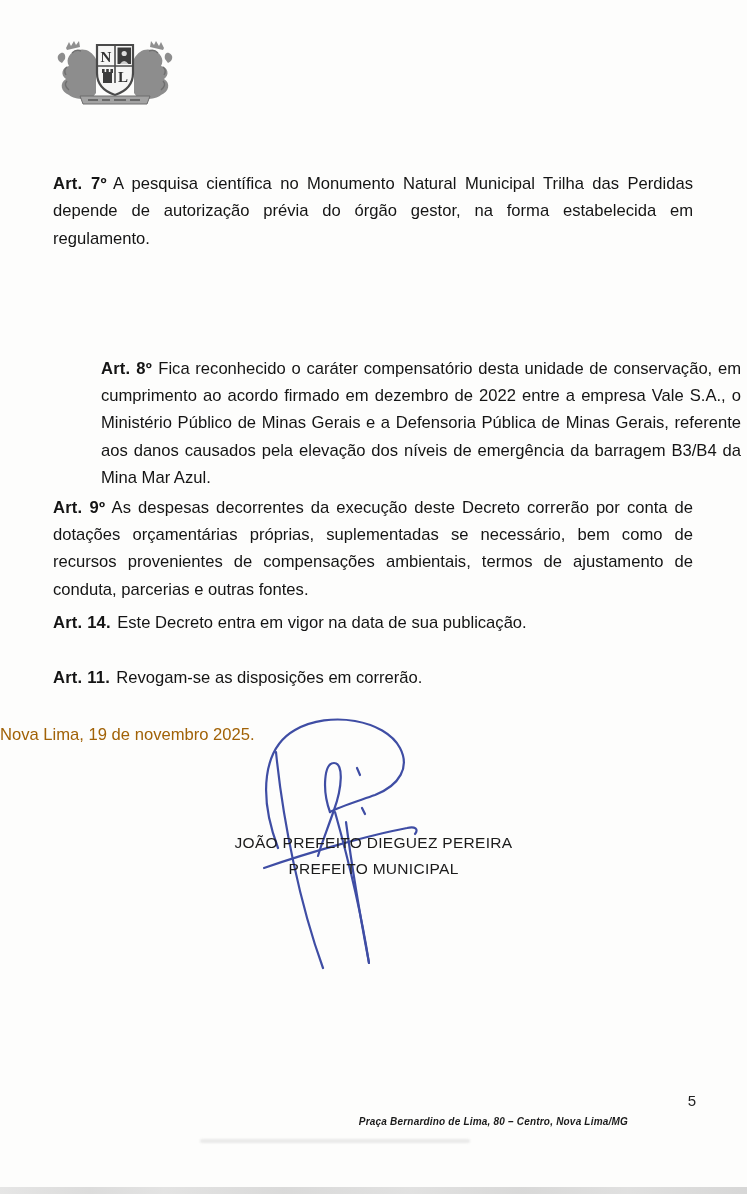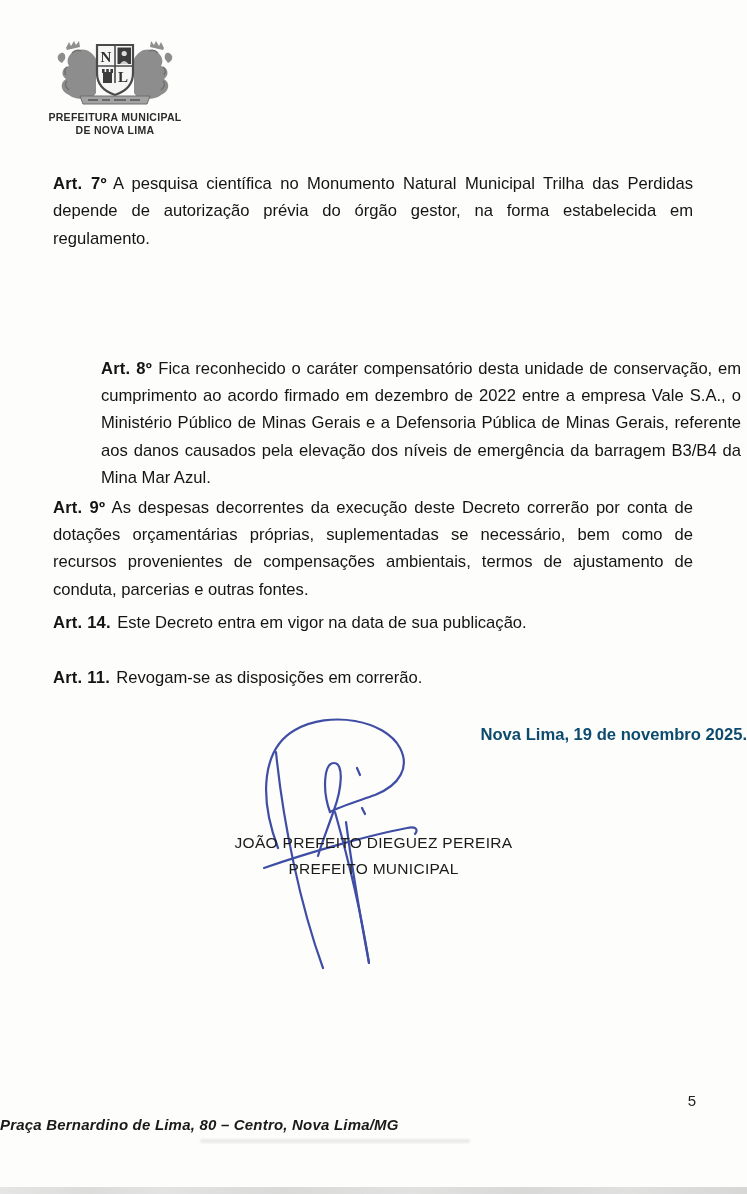--- a/index.html
+++ b/index.html
@@ -25,37 +25,37 @@
     font-size:16.6px;line-height:27.4px;
     text-align:justify;
     color:#141414;
   }
   .body-text .lead{font-weight:bold;margin-right:.38em;letter-spacing:.2px;}
   .p1{top:162px;margin-top:8px;} .p2{top:250px;} .p3{top:338px;margin-left:48px;}
   .p4{top:477px;} .p5{top:592px;} .p6{top:647px;}
   
   .dateline{
     position:absolute;left:0;top:725px;width:747px;
-    text-align:right;font-size:16.6px;color:#0c4a6e;font-weight:bold;
+    text-align:left;font-size:16.6px;color:#a16207;
   }
   .sig-name{
     position:absolute;left:0;top:830px;width:747px;
     text-align:center;font-size:15.5px;line-height:26px;
     color:#1b1b1b;letter-spacing:.3px;
   }
   .sig-ink{position:absolute;left:245px;top:700px;width:200px;height:290px;pointer-events:none;}
   
   .page-number{
     position:absolute;left:680px;top:1092px;width:24px;
     font-size:15px;text-align:center;color:#222;
   }
   .footer-address{
     position:absolute;left:0;top:1116px;width:628px;
-    text-align:left;font-weight:bold;font-style:italic;
-    font-size:15px;color:#1a1a1a;letter-spacing:.2px;
+    text-align:right;font-weight:bold;font-style:italic;
+    font-size:10px;color:#1a1a1a;letter-spacing:.2px;
   }
   
   .scan-smudge{
     position:absolute;left:200px;top:1139px;width:270px;height:4px;
     background:#d9d9d9;filter:blur(1.2px);opacity:.55;border-radius:2px;
   }
   .scan-edge{
     position:absolute;left:0;bottom:0;width:747px;height:7px;
     background:linear-gradient(to right,
       #d6d6d6 0%,#c6c6c6 12%,#d2d2d2 22%,#c2c2c2 38%,
@@ -105,24 +105,20 @@
     </g>
 
     <text x="71" y="45" font-size="15" font-weight="bold" font-family="Liberation Serif, serif" fill="#333" text-anchor="middle">L</text>
 
     <g>
       <path d="M28,59 L98,59 L95,67 L31,67 Z" fill="#a3a3a3" stroke="#6c6c6c" stroke-width="1"></path>
       <path d="M36,63 h10 M50,63 h8 M62,63 h12 M78,63 h10" stroke="#555" stroke-width="1.6"></path>
     </g>
   </svg>
 
-  <div class="org-caption">
-    <div>PREFEITURA MUNICIPAL</div>
-    <div>DE NOVA LIMA</div>
-  </div>
 
   <p class="body-text p1"><strong class="lead">Art. 7º</strong><span>A pesquisa científica no Monumento Natural Municipal Trilha das Perdidas depende de autorização prévia do órgão gestor, na forma estabelecida em regulamento.</span></p>
 
 
   <p class="body-text p3"><strong class="lead">Art. 8º</strong><span>Fica reconhecido o caráter compensatório desta unidade de conservação, em cumprimento ao acordo firmado em dezembro de 2022 entre a empresa Vale S.A., o Ministério Público de Minas Gerais e a Defensoria Pública de Minas Gerais, referente aos danos causados pela elevação dos níveis de emergência da barragem B3/B4 da Mina Mar Azul.</span></p>
 
   <p class="body-text p4"><strong class="lead">Art. 9º</strong><span>As despesas decorrentes da execução deste Decreto correrão por conta de dotações orçamentárias próprias, suplementadas se necessário, bem como de recursos provenientes de compensações ambientais, termos de ajustamento de conduta, parcerias e outras fontes.</span></p>
 
   <p class="body-text p5"><strong class="lead">Art. 14.</strong><span>Este Decreto entra em vigor na data de sua publicação.</span></p>
 

